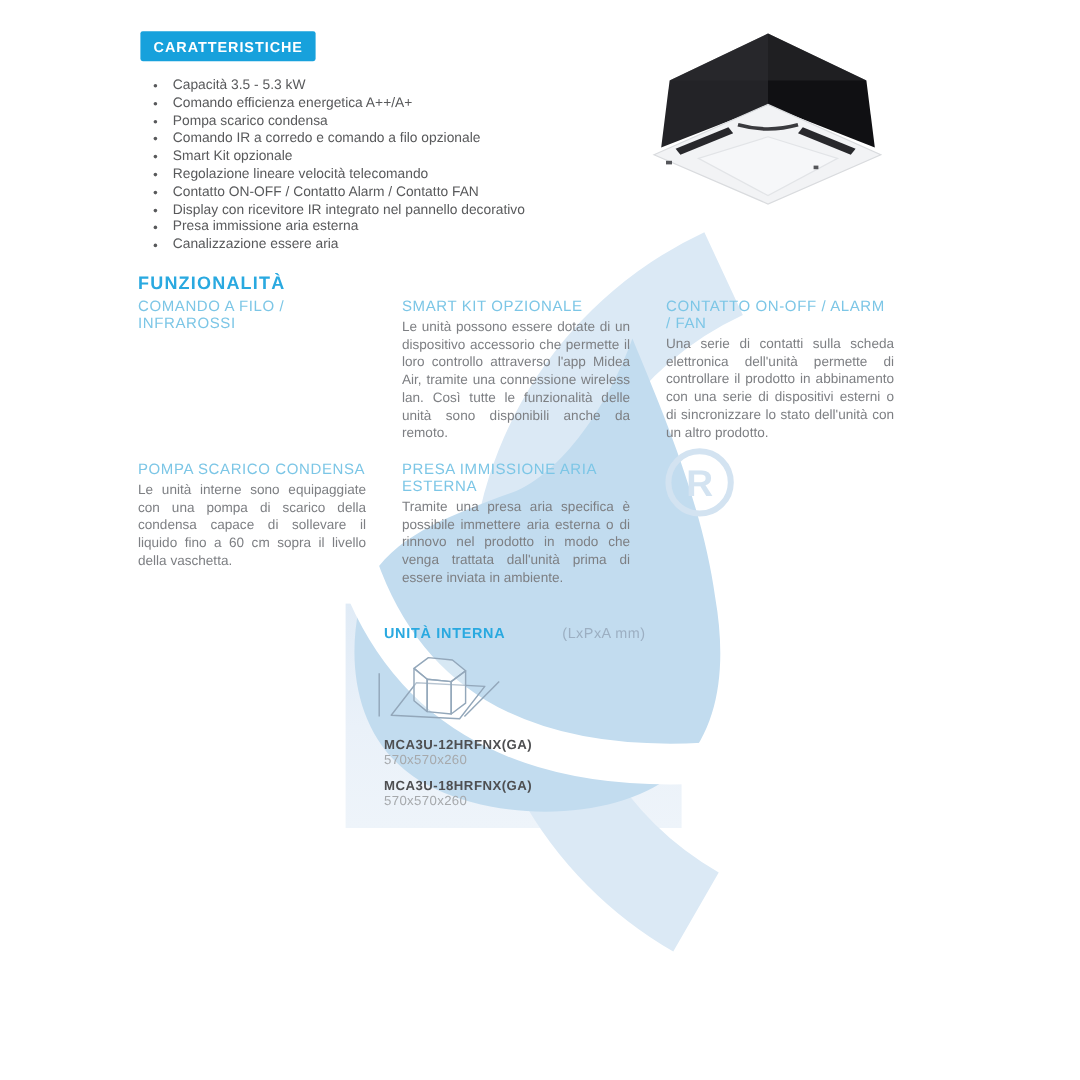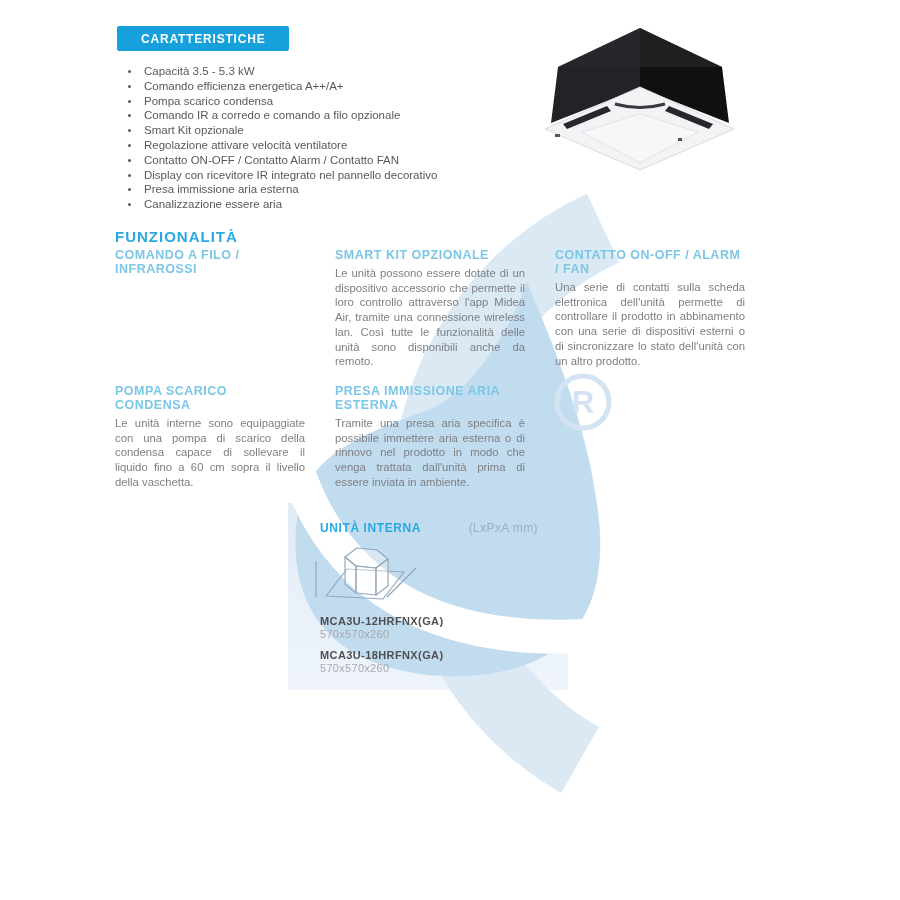--- a/index.html
+++ b/index.html
@@ -1,33 +1,33 @@
 <!DOCTYPE html>
 <html lang="it"><head>
 <meta charset="utf-8">
 <style>
   html,body{margin:0;padding:0;background:#fff;}
   .page{position:relative;width:900px;height:900px;background:#ffffff;overflow:hidden;
         font-family:"Liberation Sans",sans-serif;}
   .layer{position:absolute;left:0;top:0;width:900px;height:900px;pointer-events:none;}
   
   .badge{position:absolute;left:117px;top:26px;background:#17a1dc;color:#fff;
-         font-size:12px;font-weight:bold;letter-spacing:.8px;padding:6px 24px 5px;border-radius:2px;z-index:2;}
+         font-size:12px;font-weight:bold;letter-spacing:.8px;padding:6px 11px 5px;border-radius:2px;z-index:2;}
   
   .features{position:absolute;left:128px;top:64px;margin:0;padding:0;list-style:none;z-index:2;}
   .features li{display:flex;align-items:flex-start;font-size:11.5px;line-height:14.8px;color:#58595b;}
   .features .dot{width:3px;height:3px;border-radius:50%;background:#58595b;margin:6px 13px 0 0;flex:0 0 3px;}
   
   .photo{position:absolute;left:528px;top:24px;width:245px;height:152px;z-index:2;}
   
   .func-title{position:absolute;left:115px;top:228px;margin:0;font-size:15px;font-weight:bold;
               letter-spacing:1px;color:#29a9e0;z-index:2;}
   .grid{position:absolute;left:115px;top:248px;width:632px;display:grid;
         grid-template-columns:190px 190px 190px;column-gap:30px;row-gap:15px;z-index:2;}
-  .sec h3{margin:0 0 4px;font-size:12.5px;font-weight:700;letter-spacing:.5px;color:#7cc6e6;}
+  .sec h3{margin:0 0 4px;font-size:12.5px;font-weight:400;letter-spacing:.5px;color:#7cc6e6;}
   .sec p{margin:0;font-size:11.3px;line-height:14.7px;color:#7d7f83;text-align:justify;}
   
   .dims-bg{position:absolute;left:288px;top:503px;width:280px;height:187px;
            background:linear-gradient(180deg,#e0ebf6 0%,#eaf1f9 55%,#eef4fa 100%);}
   .dims-content{position:absolute;left:288px;top:503px;width:280px;height:187px;z-index:2;}
   .dims-title{position:absolute;left:32px;top:18px;font-size:12px;color:#29a9e0;font-weight:bold;letter-spacing:.6px;}
   .dims-title .sub{color:#9cafc2;font-weight:400;letter-spacing:.4px;margin-left:44px;}
   .unit-drawing{position:absolute;left:12px;top:36px;width:150px;height:75px;}
   .models{position:absolute;left:32px;top:112px;}
   .model-name{font-size:11px;font-weight:bold;color:#4e4f51;letter-spacing:.4px;margin:0;}
@@ -71,21 +71,21 @@
     <li>
         <span class="dot"></span>
         <span>Comando IR a corredo e comando a filo opzionale</span>
       </li>
     <li>
         <span class="dot"></span>
         <span>Smart Kit opzionale</span>
       </li>
     <li>
         <span class="dot"></span>
-        <span>Regolazione attivare velocità ventilatore</span>
+        <span>Regolazione lineare velocità telecomando</span>
       </li>
     <li>
         <span class="dot"></span>
         <span>Contatto ON-OFF / Contatto Alarm / Contatto FAN</span>
       </li>
     <li>
         <span class="dot"></span>
         <span>Display con ricevitore IR integrato nel pannello decorativo</span>
       </li>
     <li>

